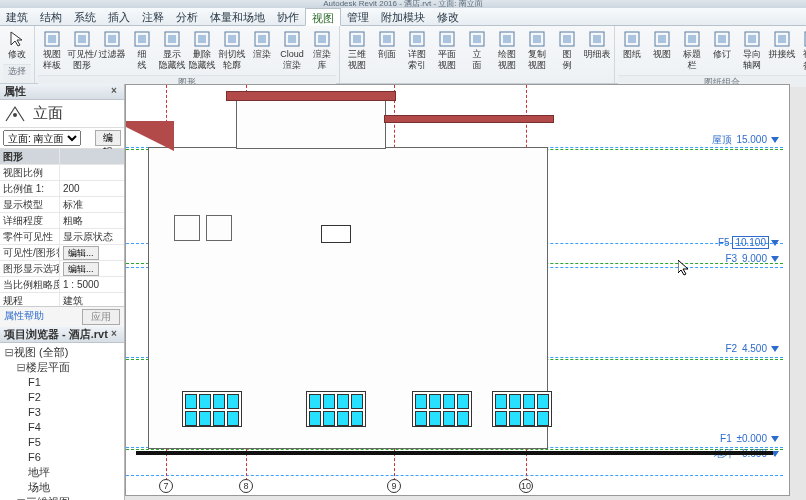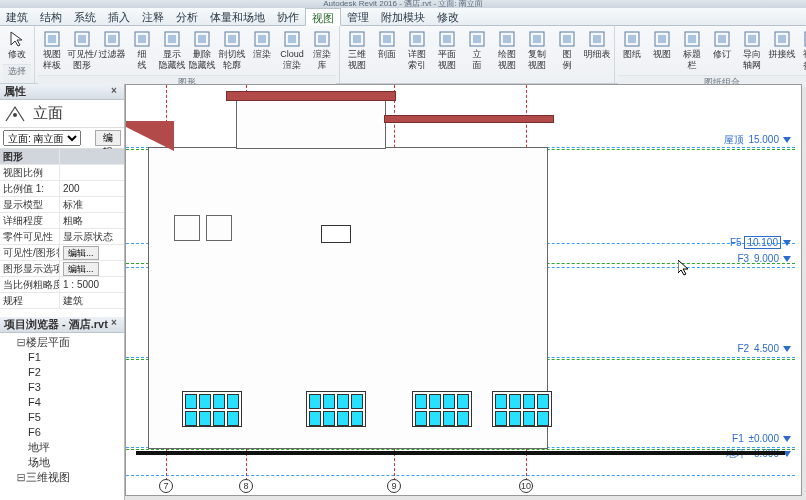--- a/index.html
+++ b/index.html
@@ -41,21 +41,21 @@
   .apply-row { display: flex; justify-content: flex-end; padding: 2px 4px; border-top: 1px solid #ccc; }
   .apply-row button { font-size: 10px; padding: 0 8px; border: 1px solid #aaa; background: #efefef; color: #888; cursor: default; }
   
   .browser { flex: 1; overflow: auto; background: #fff; }
   .tree { padding: 2px 0 0 4px; font-size: 11px; line-height: 15px; }
   .tree .node { white-space: nowrap; }
   .tree .tw { display: inline-block; width: 10px; text-align: center; color: #666; cursor: pointer; }
   .tree .indent1 { padding-left: 12px; }
   .tree .indent2 { padding-left: 24px; }
   
-  .canvas { flex: 1; position: relative; background: #fff; border: 1px solid #999; margin: 0 4px 4px 0; overflow: hidden; }
+  .canvas { flex: 1; position: relative; background: #fff; border: 1px solid #999; margin: 0 16px 4px 0; overflow: hidden; }
   .level-line { position: absolute; left: 0; right: 6px; border-top: 1px dashed #3aa0ff; }
   .level-lbl { position: absolute; right: 10px; font-size: 10px; color: #2d6bcd; text-align: right; }
   .level-lbl .tri { display: inline-block; width: 0; height: 0; border-left: 4px solid transparent; border-right: 4px solid transparent; border-top: 6px solid #2d6bcd; margin-left: 2px; vertical-align: middle; }
   .grid-line { position: absolute; top: 0; bottom: 4px; border-left: 1px dashed #c33; }
   .grid-bubble { position: absolute; bottom: 2px; width: 14px; height: 14px; border: 1px solid #333; border-radius: 50%; font-size: 9px; line-height: 13px; text-align: center; background: #fff; transform: translateX(-50%); }
   .sect-green { position: absolute; left: 0; right: 6px; border-top: 1px dashed #2aa52a; }
   .roof { position: absolute; background: #b24a4a; border: 1px solid #7a2f2f; }
   .roof-gable { position: absolute; width: 0; height: 0; }
   .wall { position: absolute; background: #fdfdfd; border: 1px solid #666; }
   .window { position: absolute; background: #fff; border: 1px solid #333; }
@@ -411,26 +411,31 @@
         </div>
         <div class="prop-row">
           <div class="prop-key">当比例粗略度...</div>
           <div class="prop-val">1 : 5000</div>
         </div>
         <div class="prop-row">
           <div class="prop-key">规程</div>
           <div class="prop-val">建筑</div>
         </div>
       </div>
+    <div class="apply-row">
+      <span style="flex:1;color:#2d6bcd;font-size:10px">属性帮助</span>
+      <button>应用</button>
+    </div>
     <div class="panel-title">
       <span>项目浏览器 - 酒店.rvt</span>
       <span class="x">×</span>
     </div>
     <div class="browser">
       <div class="tree" id="tree">
+          <div class="node "><span class="tw">⊟</span><span>视图 (全部)</span></div>
           <div class="node indent1"><span class="tw">⊟</span><span>楼层平面</span></div>
           <div class="node indent2"><span>F1</span></div>
           <div class="node indent2"><span>F2</span></div>
           <div class="node indent2"><span>F3</span></div>
           <div class="node indent2"><span>F4</span></div>
           <div class="node indent2"><span>F5</span></div>
           <div class="node indent2"><span>F6</span></div>
           <div class="node indent2"><span>地坪</span></div>
           <div class="node indent2"><span>场地</span></div>
           <div class="node indent1"><span class="tw">⊟</span><span>三维视图</span></div>

